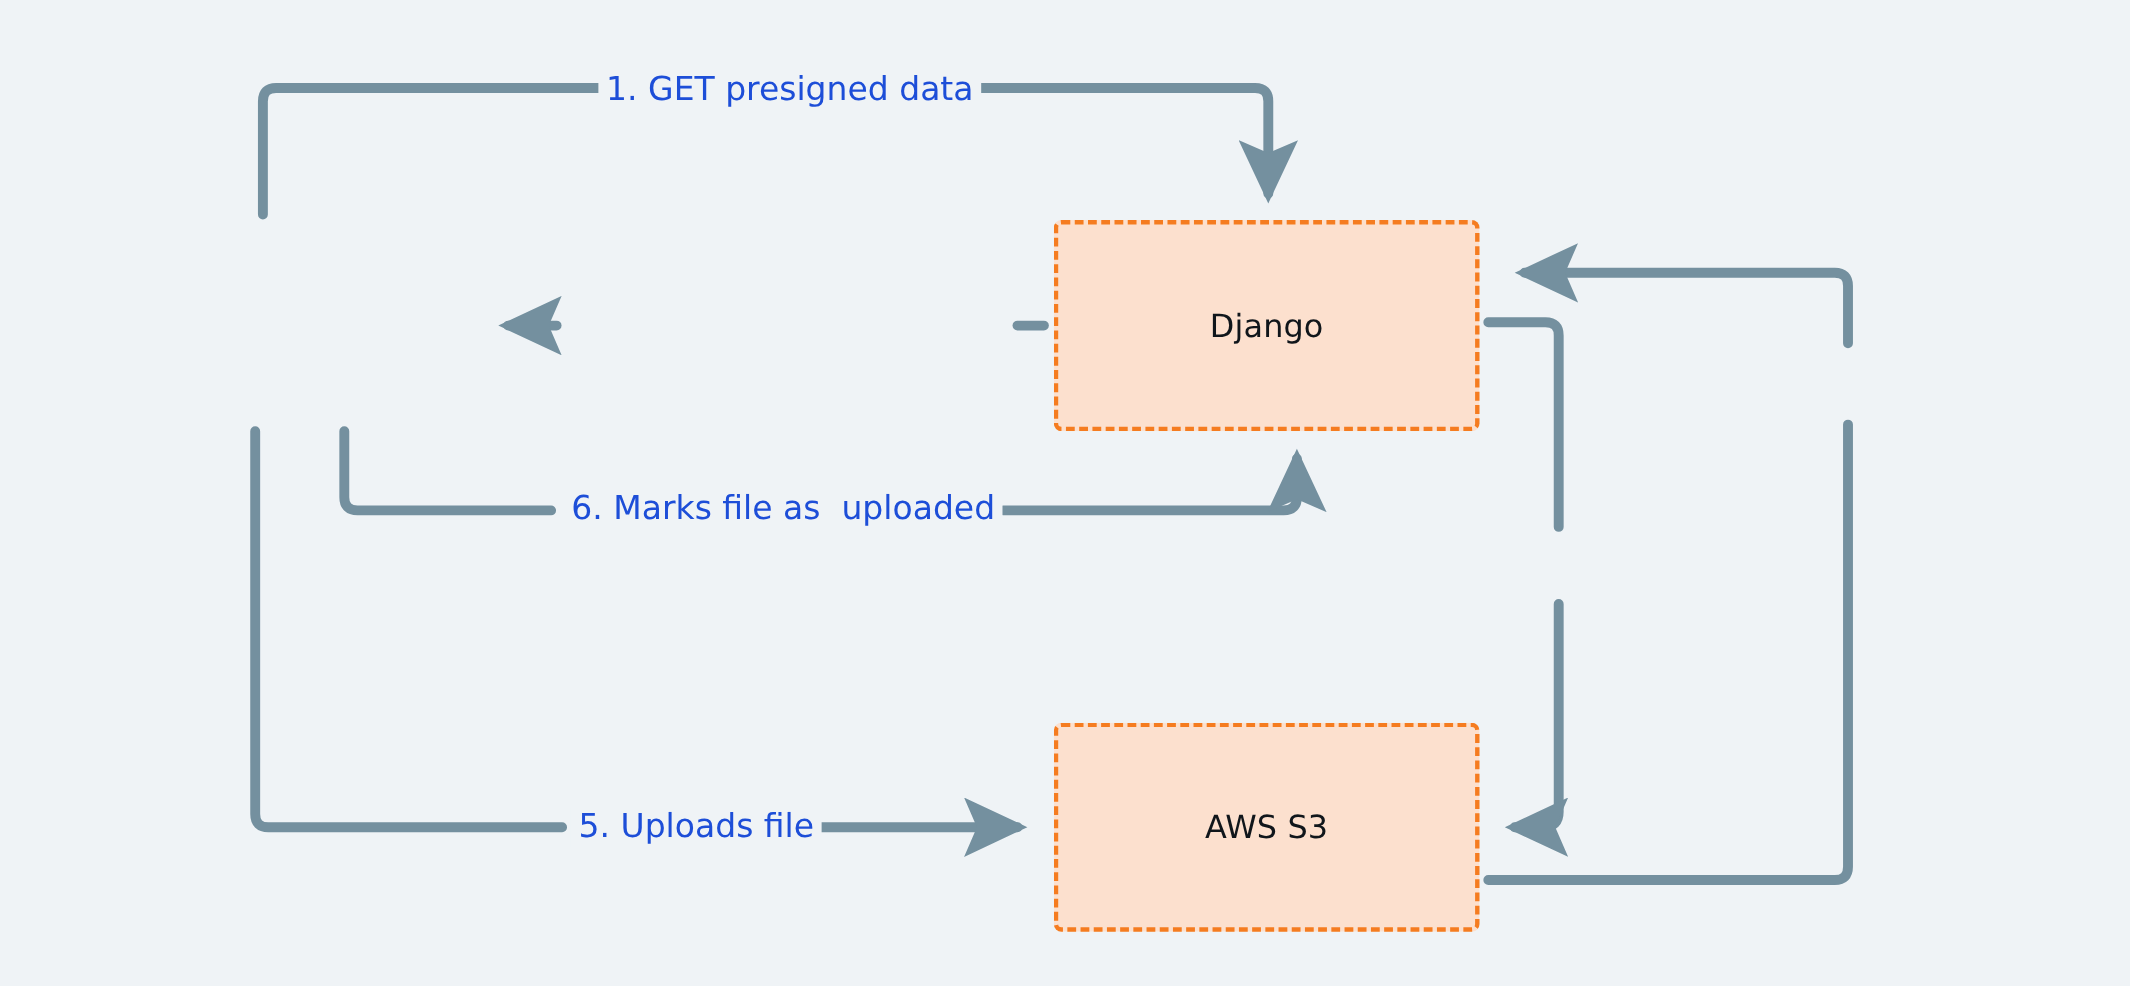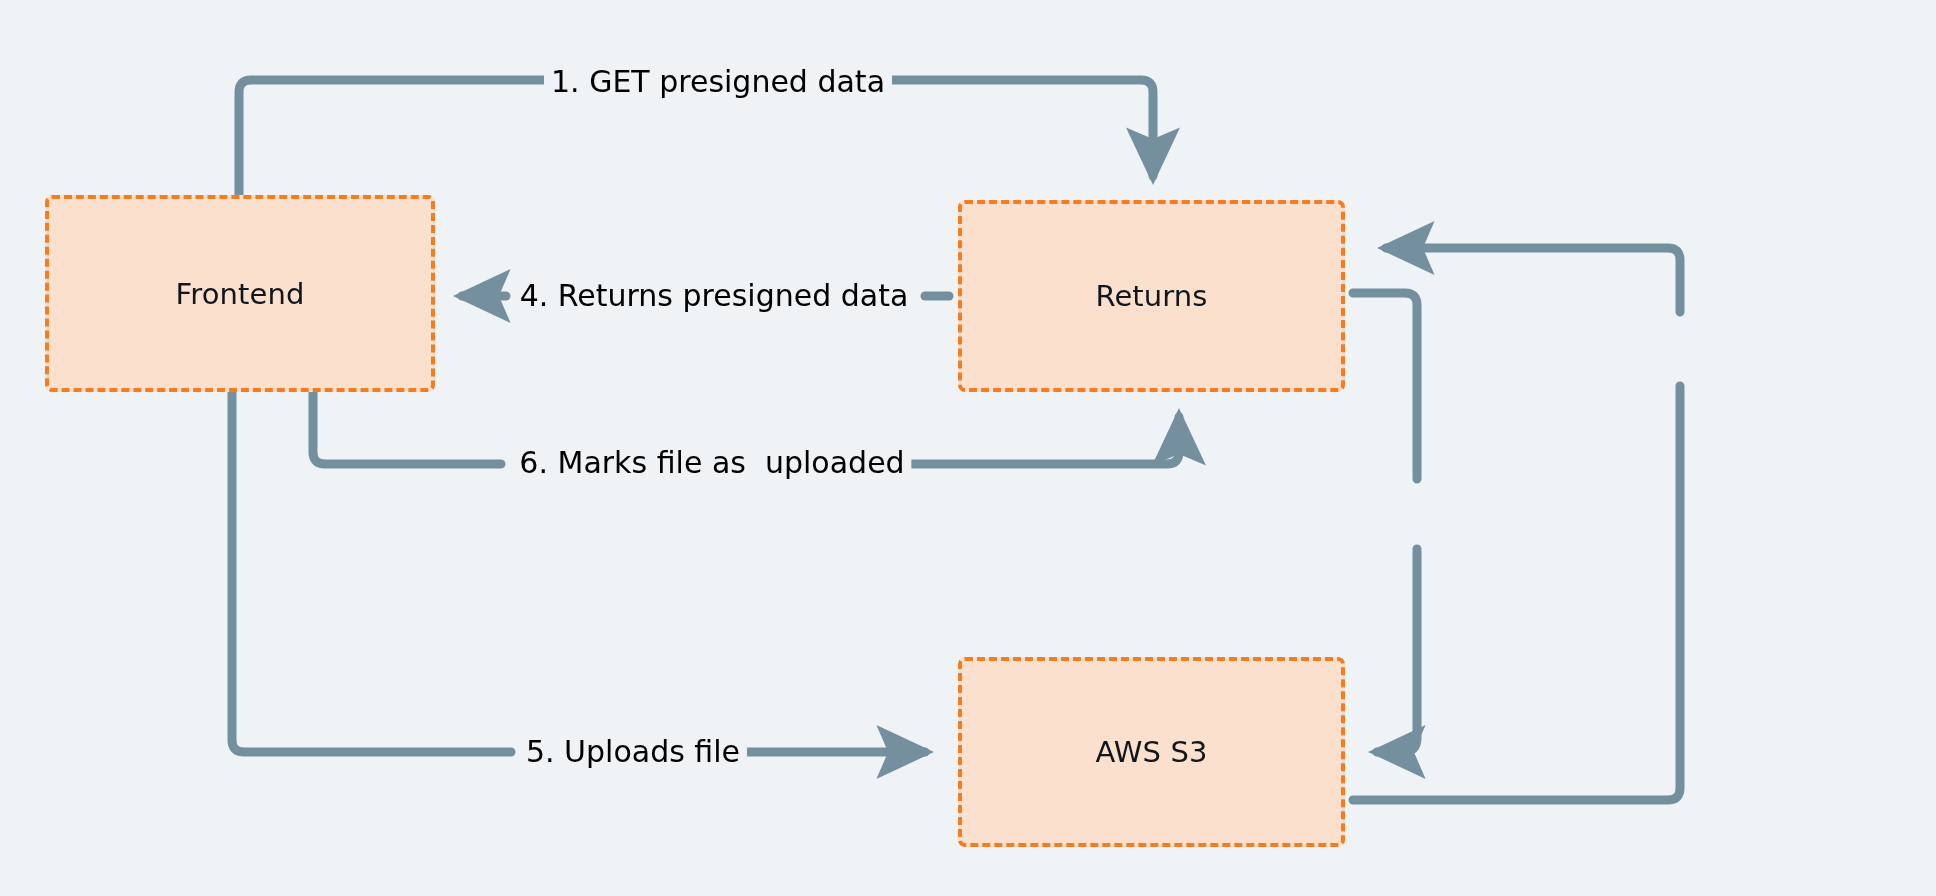--- a/index.html
+++ b/index.html
@@ -39,21 +39,21 @@
   }
   .node-label {
     font-size: 29px;
     color: #10161b;
     letter-spacing: 0.1px;
     white-space: pre;
   }
   .edge-label {
     position: absolute;
     font-size: 30px;
-    color: #000000;
+    color: #1d4ed8;
     white-space: pre;
     background: #eff3f6;
     line-height: 1;
     padding: 3px 7px;
     transform: translate(-50%, -50%);
   }
 </style>
 </head>
 <body>
 
@@ -81,35 +81,31 @@
       <path d="M 1680,312 L 1680,260 Q 1680,248 1668,248 L 1386,248" marker-end="url(#arrowhead)"></path>
 
       <path d="M 232,392 L 232,740 Q 232,752 244,752 L 511,752"></path>
       <path d="M 744,752 L 925,752" marker-end="url(#arrowhead)"></path>
 
       <path d="M 313,392 L 313,452 Q 313,464 325,464 L 501,464"></path>
       <path d="M 912,464 L 1167,464 Q 1179,464 1179,452 L 1179,417" marker-end="url(#arrowhead)"></path>
     </g>
   </svg>
 
-  <div class="node" style="left:45px; top:195px; width:390px; height:197px;">
-    <span class="node-label">Frontend</span>
-  </div>
 
   <div class="node" style="left:958px; top:200px; width:387px; height:192px;">
-    <span class="node-label">Returns</span>
+    <span class="node-label">Django</span>
   </div>
 
   <div class="node" style="left:958px; top:657px; width:387px; height:190px;align-items:center;">
     <span class="node-label">AWS S3</span>
   </div>
 
   <div class="edge-label" style="left:718px; top:82px;">1. GET presigned data</div>
 
 
 
-  <div class="edge-label" style="left:714px; top:296px;">4. Returns presigned data</div>
 
   <div class="edge-label" style="left:633px; top:752px;">5. Uploads file</div>
 
   <div class="edge-label" style="left:712px; top:463px;">6. Marks file as  uploaded</div>
 
 </div>
 
 </body></html>

